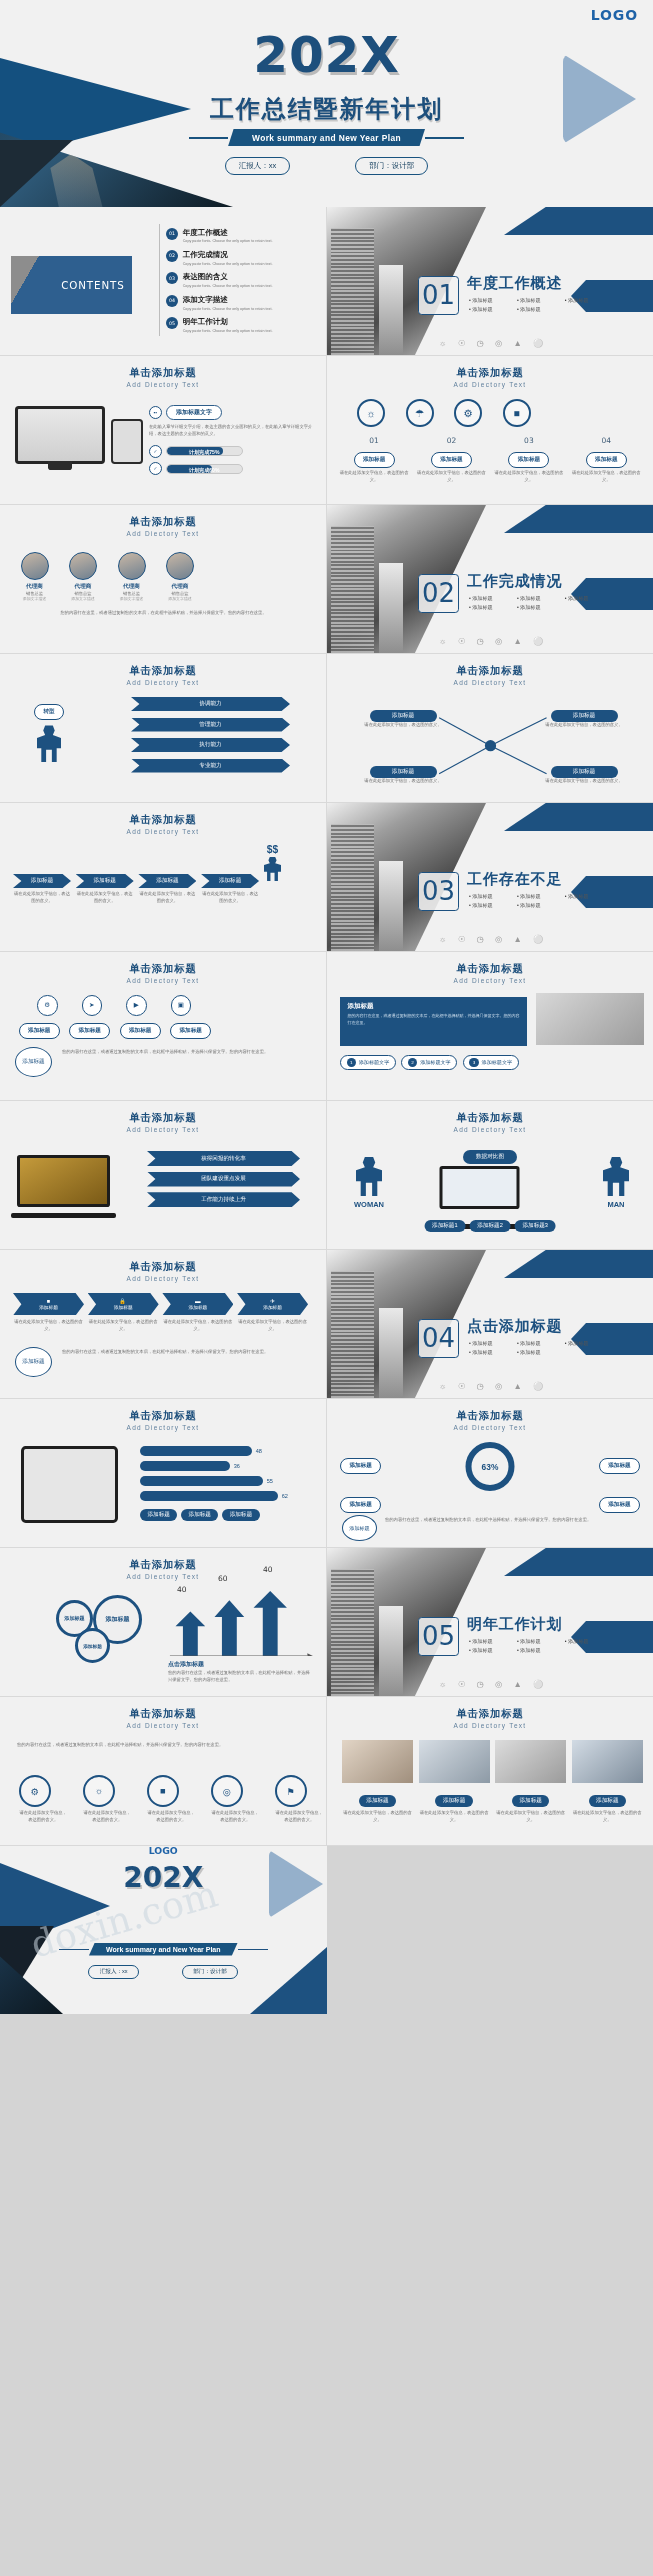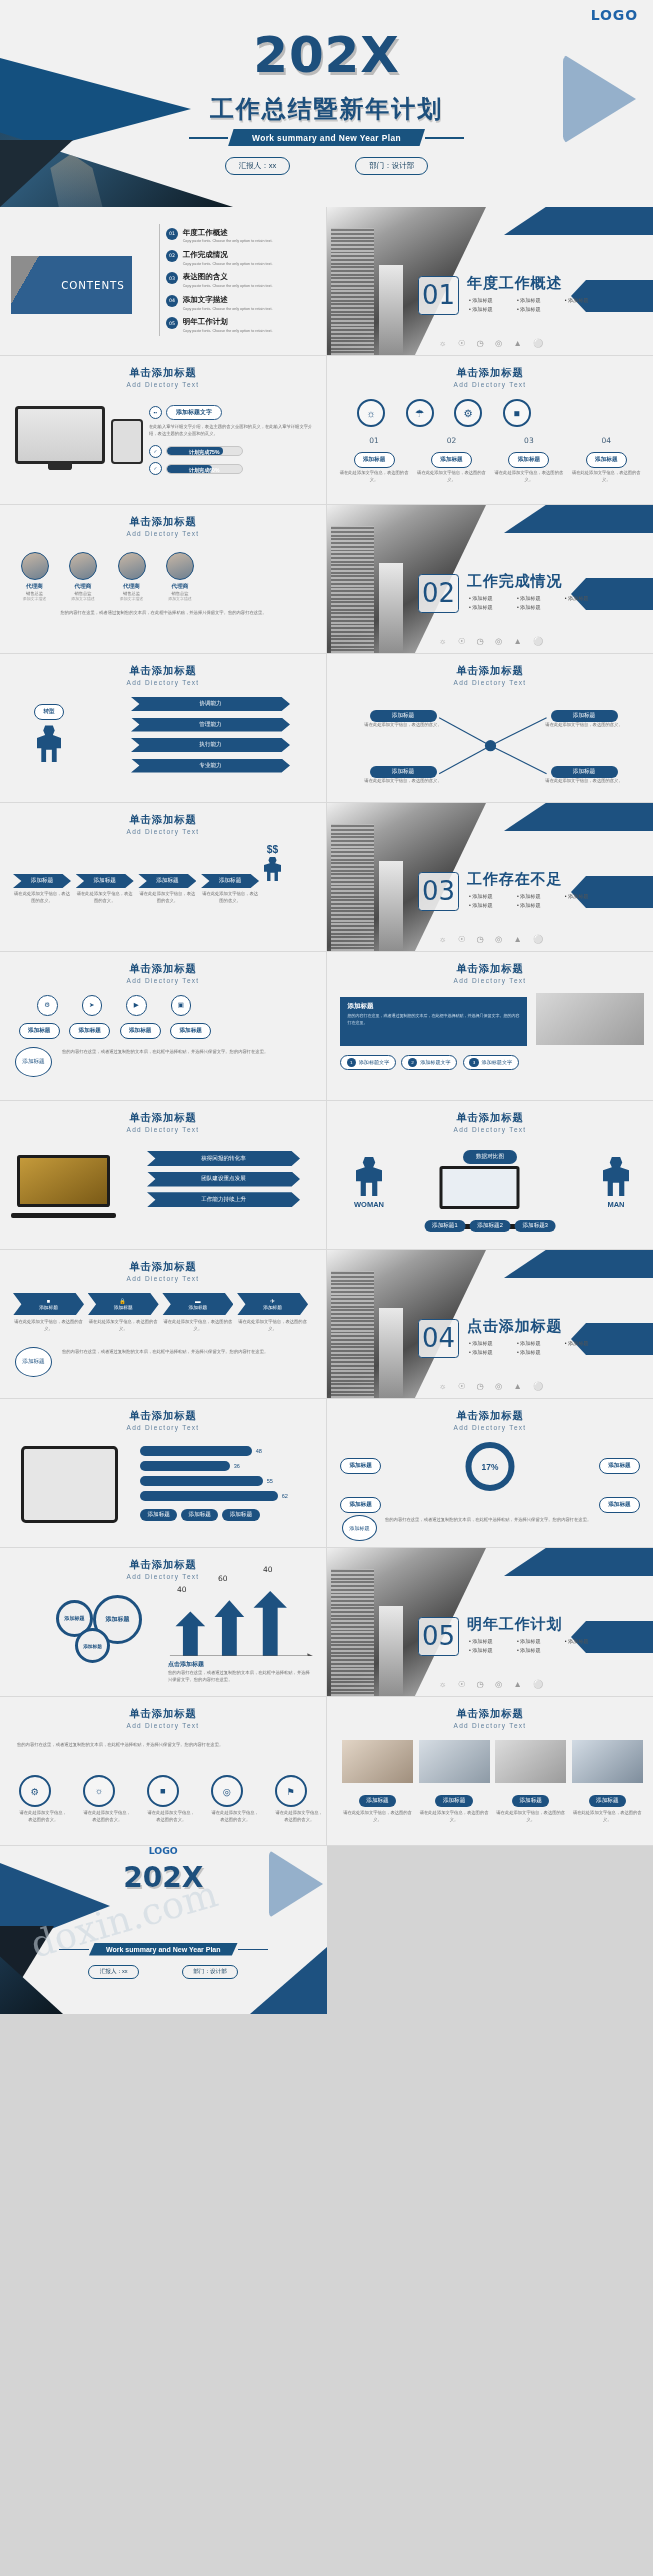--- a/index.html
+++ b/index.html
@@ -690,21 +690,21 @@
         <span class="blue-pill">添加标题</span>
       </div>
     </div>
 
     <div class="slide">
       <div class="s-title">
         <div class="cn">单击添加标题</div>
         <div class="en">Add Diectory Text</div>
       </div>
       <div style="position:absolute;left:50%;transform:translateX(-50%);top:43px;width:49px;height:49px;border-radius:50%;border:6.5px solid #1d5180;background:#f1f1f1;display:flex;align-items:center;justify-content:center;">
-        <span style="font-size:8.4px;color:#1d5180;font-weight:bold;">17%</span>
+        <span style="font-size:8.4px;color:#1d5180;font-weight:bold;">63%</span>
       </div>
       <div style="position:absolute;left:13px;top:54px;"><span class="oval-lbl">添加标题</span></div>
       <div style="position:absolute;right:13px;top:54px;"><span class="oval-lbl">添加标题</span></div>
       <div style="position:absolute;left:13px;top:93px;"><span class="oval-lbl">添加标题</span></div>
       <div style="position:absolute;right:13px;top:93px;"><span class="oval-lbl">添加标题</span></div>
       <div style="position:absolute;left:15px;top:116px;width:35px;height:26px;border-radius:50%;border:1.9px solid #1d5180;background:#fff;display:flex;align-items:center;justify-content:center;font-size:5.1px;color:#1d5180;">添加标题</div>
       <div class="ptxt" style="position:absolute;left:58px;top:118px;width:254px;">您的内容打在这里，或者通过复制您的文本后，在此框中选择粘贴，并选择只保留文字。您的内容打在这里。</div>
     </div>
 
     <div class="slide">

